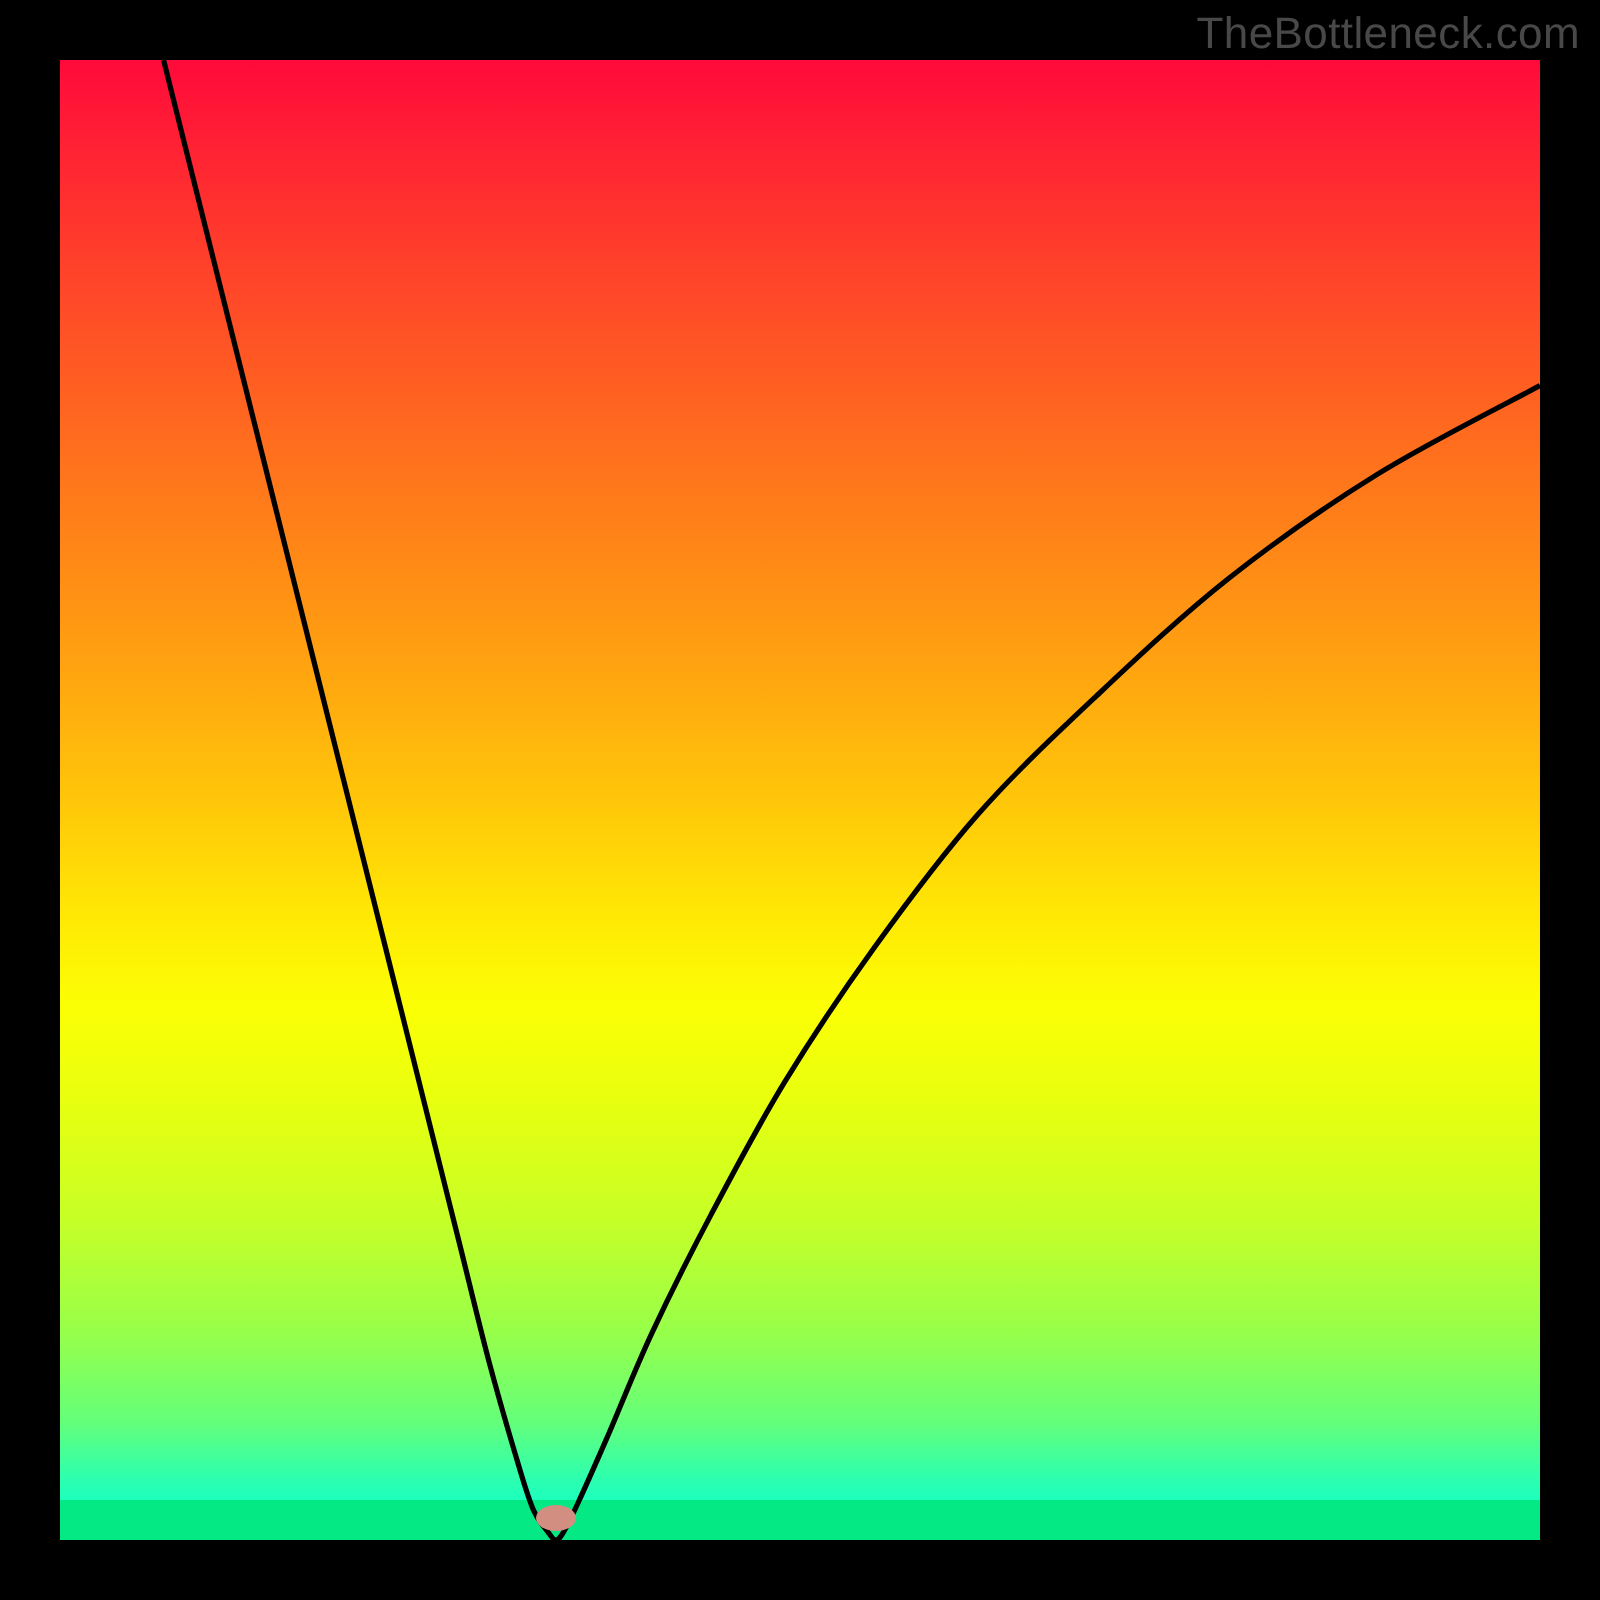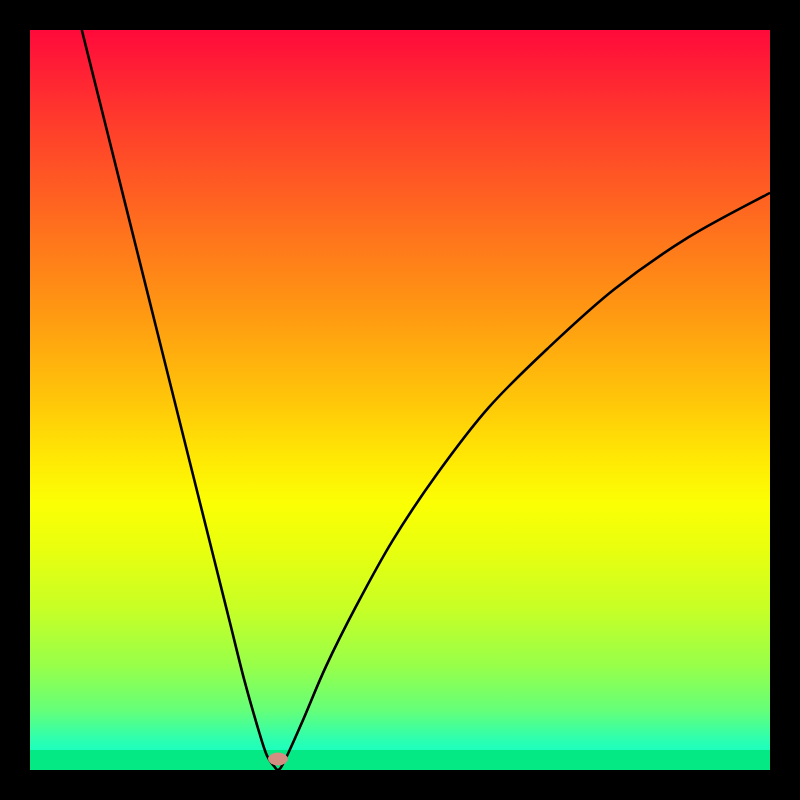--- a/index.html
+++ b/index.html
@@ -52,20 +52,21 @@
     border-radius: 50%;
     background: #d28e80;
     transform: translate(-50%, -50%);
     z-index: 2;
   }
 </style>
 </head>
 <body>
 
 <div class="wrap">
+  <div class="watermark">TheBottleneck.com</div>
   <div class="plot">
     <div class="bottom-band"></div>
     <svg class="curve" viewBox="0 0 740 740" preserveAspectRatio="none">
       <path id="curve-path" class="black-stroke" d="M 51.80 0.00 C 55.50 14.80, 66.60 59.20, 74.00 88.80 C 81.40 118.40, 88.80 148.00, 96.20 177.60 C 103.60 207.20, 111.00 236.80, 118.40 266.40 C 125.80 296.00, 133.20 325.60, 140.60 355.20 C 148.00 384.80, 155.40 414.40, 162.80 444.00 C 170.20 473.60, 178.83 508.13, 185.00 532.80 C 191.17 557.47, 194.87 572.27, 199.80 592.00 C 204.73 611.73, 209.67 632.70, 214.60 651.20 C 219.53 669.70, 225.70 690.67, 229.40 703.00 C 233.10 715.33, 234.33 719.65, 236.80 725.20 C 239.27 730.75, 242.35 733.83, 244.20 736.30 C 246.05 738.77, 246.67 740.00, 247.90 740.00 C 249.13 740.00, 249.75 739.38, 251.60 736.30 C 253.45 733.22, 255.30 729.52, 259.00 721.50 C 262.70 713.48, 267.63 702.38, 273.80 688.20 C 279.97 674.02, 287.37 654.90, 296.00 636.40 C 304.63 617.90, 314.50 598.17, 325.60 577.20 C 336.70 556.23, 349.03 532.80, 362.60 510.60 C 376.17 488.40, 390.97 466.20, 407.00 444.00 C 423.03 421.80, 440.30 398.37, 458.80 377.40 C 477.30 356.43, 497.03 337.93, 518.00 318.20 C 538.97 298.47, 561.17 277.50, 584.60 259.00 C 608.03 240.50, 632.70 223.23, 658.60 207.20 C 684.50 191.17, 726.43 170.20, 740.00 162.80"></path>
     </svg>
     <div id="marker" class="marker" style="left: 247.9px; top: 728.9px;"></div>
   </div>
 </div>
 
 </body></html>

